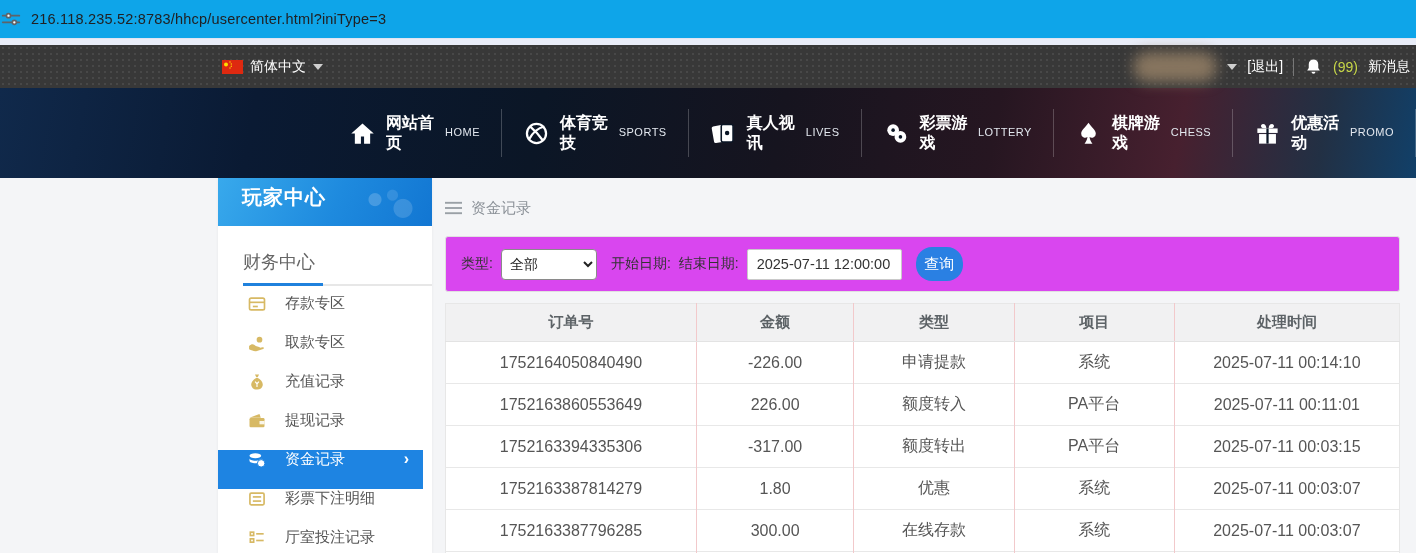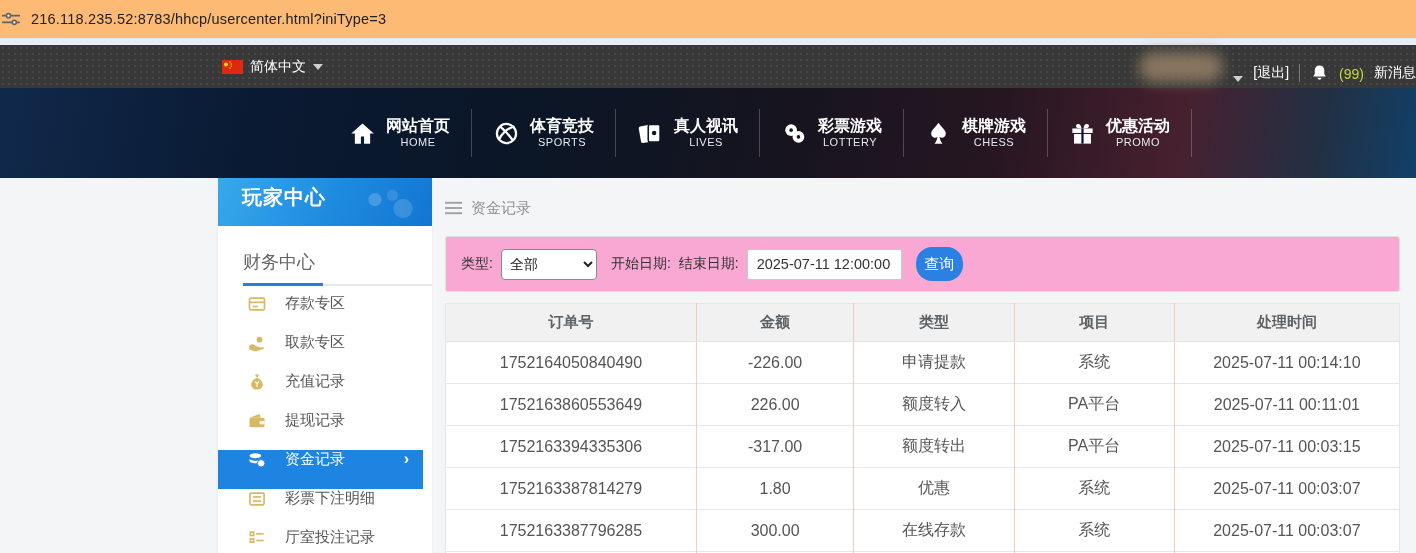--- a/index.html
+++ b/index.html
@@ -1,48 +1,48 @@
 <!DOCTYPE html>
 <html><head>
 <meta charset="utf-8">
 <style>
   * { box-sizing: border-box; margin: 0; padding: 0; }
   html,body { width:1416px; height:553px; overflow:hidden;
     font-family:"Liberation Sans","DejaVu Sans",sans-serif; background:#f4f5f7; }
 
   
-  .browser-bar { height:38px; background:#fdba74; display:flex; align-items:center; }
+  .browser-bar { height:38px; background:#0ea5e9; display:flex; align-items:center; }
   .tune-icon { width:20px; height:20px; margin-left:1px; color:#5f6368; flex:0 0 auto; }
   .url-text { margin-left:10px; font-size:14.5px; color:#202124; letter-spacing:.2px; }
   .chrome-strip { height:7px; background:#e9edf8; border-top:1px solid #dfe4f2; }
 
   
   .topbar { height:43px; background-color:#383838;
     background-image:radial-gradient(rgba(255,255,255,.08) 1px, transparent 1.2px);
     background-size:6px 6px; display:flex; align-items:center; color:#fff; font-size:14px; }
   .lang-group { display:flex; align-items:center; gap:7px; margin-left:222px; cursor:pointer; }
   .flag { width:21px; height:14px; display:block; }
   .caret { width:0; height:0; border-left:5px solid transparent; border-right:5px solid transparent;
     border-top:6px solid #cfcfcf; display:inline-block; }
-  .top-right { margin-left:auto; display:flex; align-items:flex-end; gap:10px; }
+  .top-right { margin-left:auto; display:flex; align-items:center; gap:10px; margin-right:6px; }
   .user-blur { width:84px; height:30px; border-radius:16px; background:#87755f; filter:blur(7px); }
   .logout-link { color:#fff; text-decoration:none; }
   .top-divider { width:1px; height:18px; background:#777; }
   .bell-icon { width:19px; height:19px; color:#fff; }
   .msg-count { color:#c6d647; }
   .msg-label { color:#fff; }
 
   
   .navbar { height:90px; display:flex; align-items:center; padding-left:328px;
     background:linear-gradient(100deg,#10294b 0%,#0a1a33 18%,#0b1626 38%,#16141f 55%,
       #261621 70%,#47202f 83%,#223044 93%,#114069 100%); }
   .nav-item { display:flex; align-items:center; gap:10px; padding:0 21px; height:48px;
     border-right:1px solid rgba(255,255,255,.22); cursor:pointer; }
   .nav-icon { width:27px; height:27px; color:#fff; flex:0 0 auto; }
-  .nav-text { display:flex; flex-direction:column; align-items:center; line-height:1.25; }
+  .nav-text { display:flex; flex-direction:row; align-items:center; line-height:1.25; }
   .nav-zh { font-size:16px; font-weight:bold; color:#fff; }
   .nav-en { font-size:11px; color:#e3e8ef; letter-spacing:.5px; }
 
   
   .layout { display:flex; align-items:flex-start; padding:0 16px 0 218px; height:375px; overflow:hidden; }
 
   
   .sidebar { width:214px; background:#fff; flex:0 0 auto; height:100%;
     box-shadow:0 1px 3px rgba(0,0,0,.06); }
   .sidebar-head { height:48px; position:relative; overflow:hidden; color:#fff;
@@ -65,21 +65,21 @@
   .side-icon { width:20px; height:20px; margin-right:18px; color:#d7b964; flex:0 0 auto; }
   .side-item.active { background:#1e84e2; color:#fff; width:205px; }
   .side-item.active .side-icon { color:#fff; }
   .active-arrow { margin-left:auto; margin-right:14px; font-size:16px; font-weight:bold; color:#fff; }
 
   
   .main { flex:1 1 auto; margin-left:13px; height:100%; }
   .breadcrumb { display:flex; align-items:center; gap:9px; margin-top:16px; height:28px; }
   .hamburger-icon { width:17px; height:14px; color:#9aa0a6; }
   .breadcrumb-title { font-size:15px; color:#8a9097; }
-  .filter-panel { margin-top:14px; height:56px; background:#f9a8d4; border:1px solid #e0e0e0;
+  .filter-panel { margin-top:14px; height:56px; background:#d946ef; border:1px solid #e0e0e0;
     border-radius:3px; display:flex; align-items:center; padding:0 15px; }
   .filter-label { font-size:14px; color:#333; margin-right:8px; }
   .type-select { width:96px; height:31px; border:1px solid #8a8a8a; border-radius:4px;
     font-size:14px; color:#222; padding:0 4px; background:#fff;
     font-family:"Liberation Sans",sans-serif; margin-right:14px; }
   .date-input { width:155px; height:31px; border:1px solid #c9c9c9; border-radius:2px;
     font-size:14.5px; color:#333; padding:0 9px; margin-right:14px;
     font-family:"Liberation Sans",sans-serif; }
   .query-button { width:47px; height:34px; background:#2a80e3; color:#fff; border:none;
     border-radius:16px; font-size:15px; cursor:pointer; font-family:"Liberation Sans",sans-serif; }

